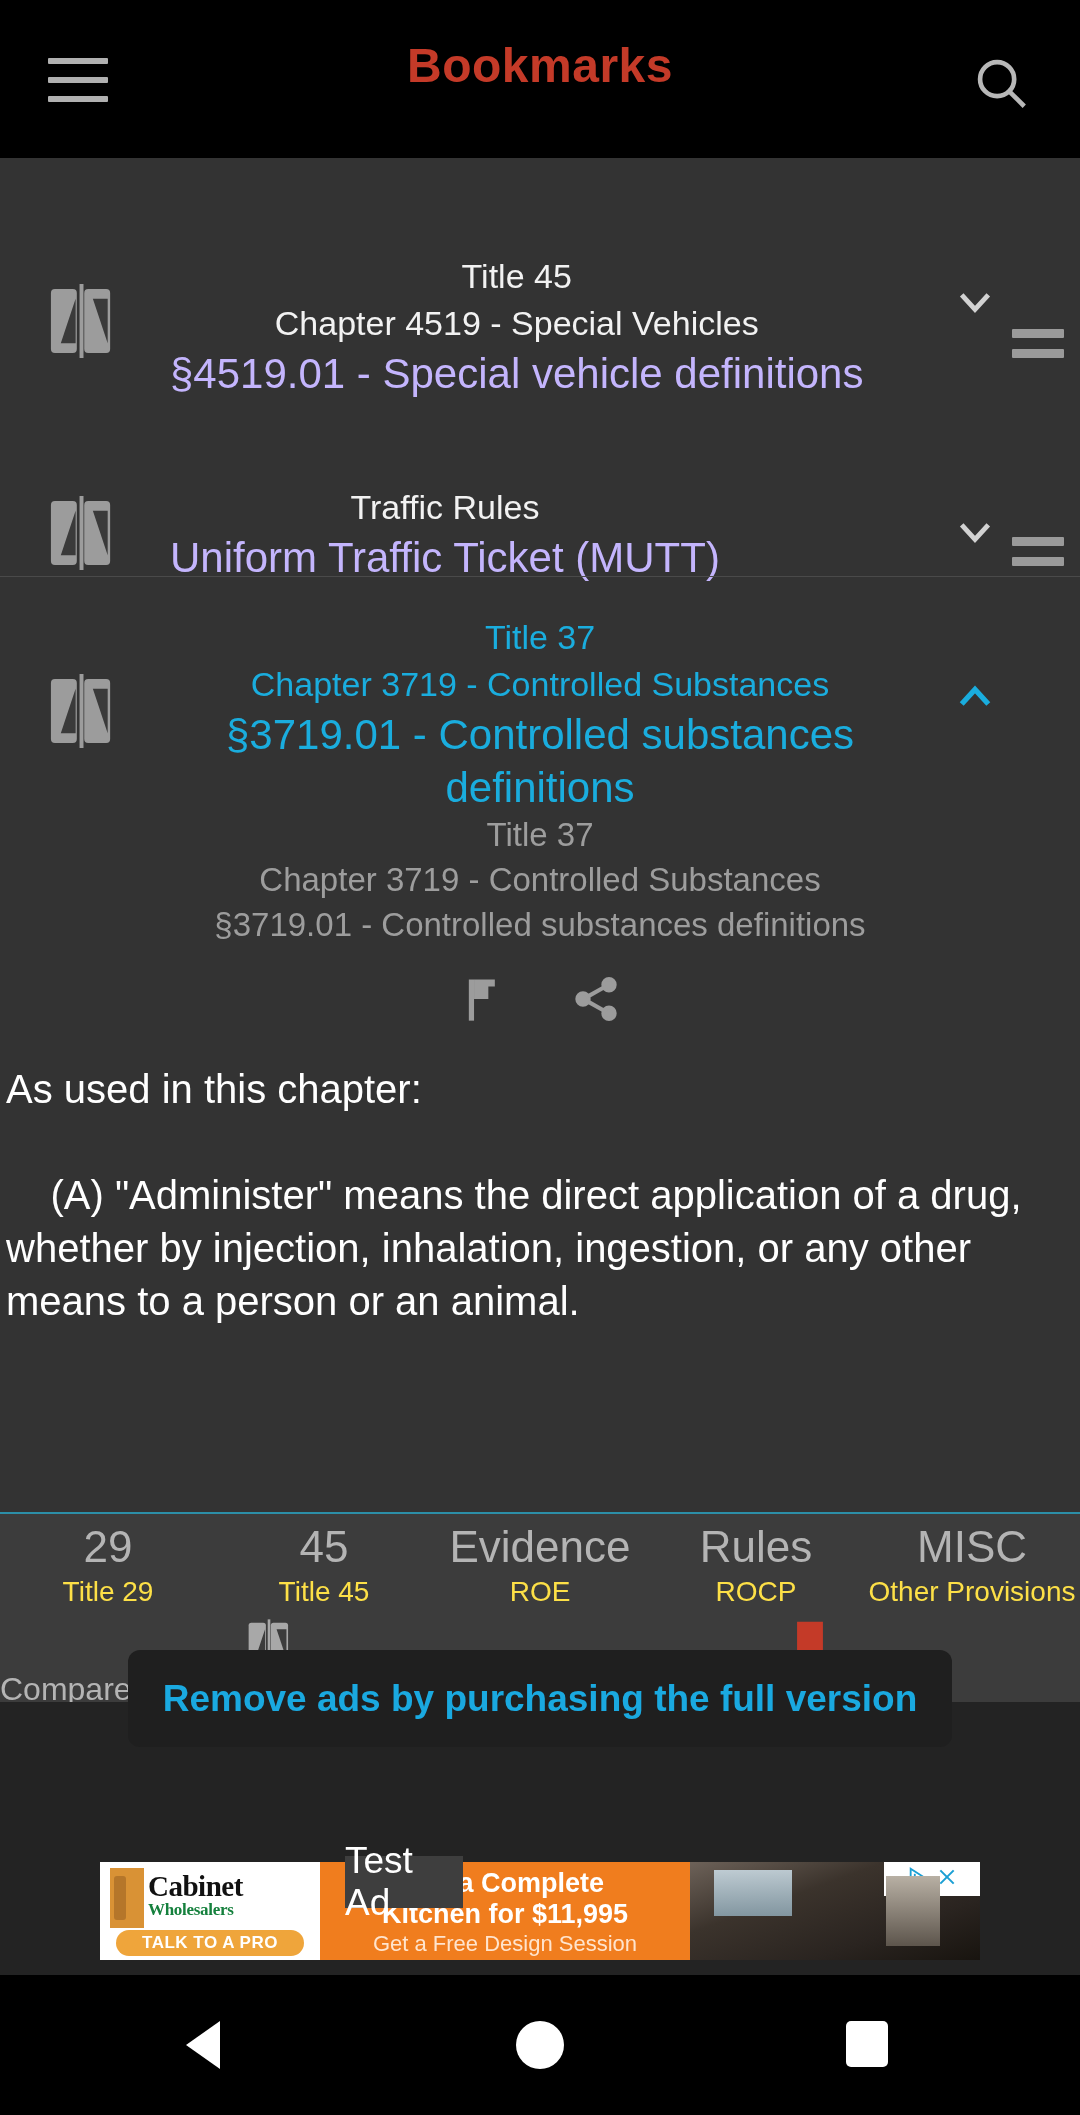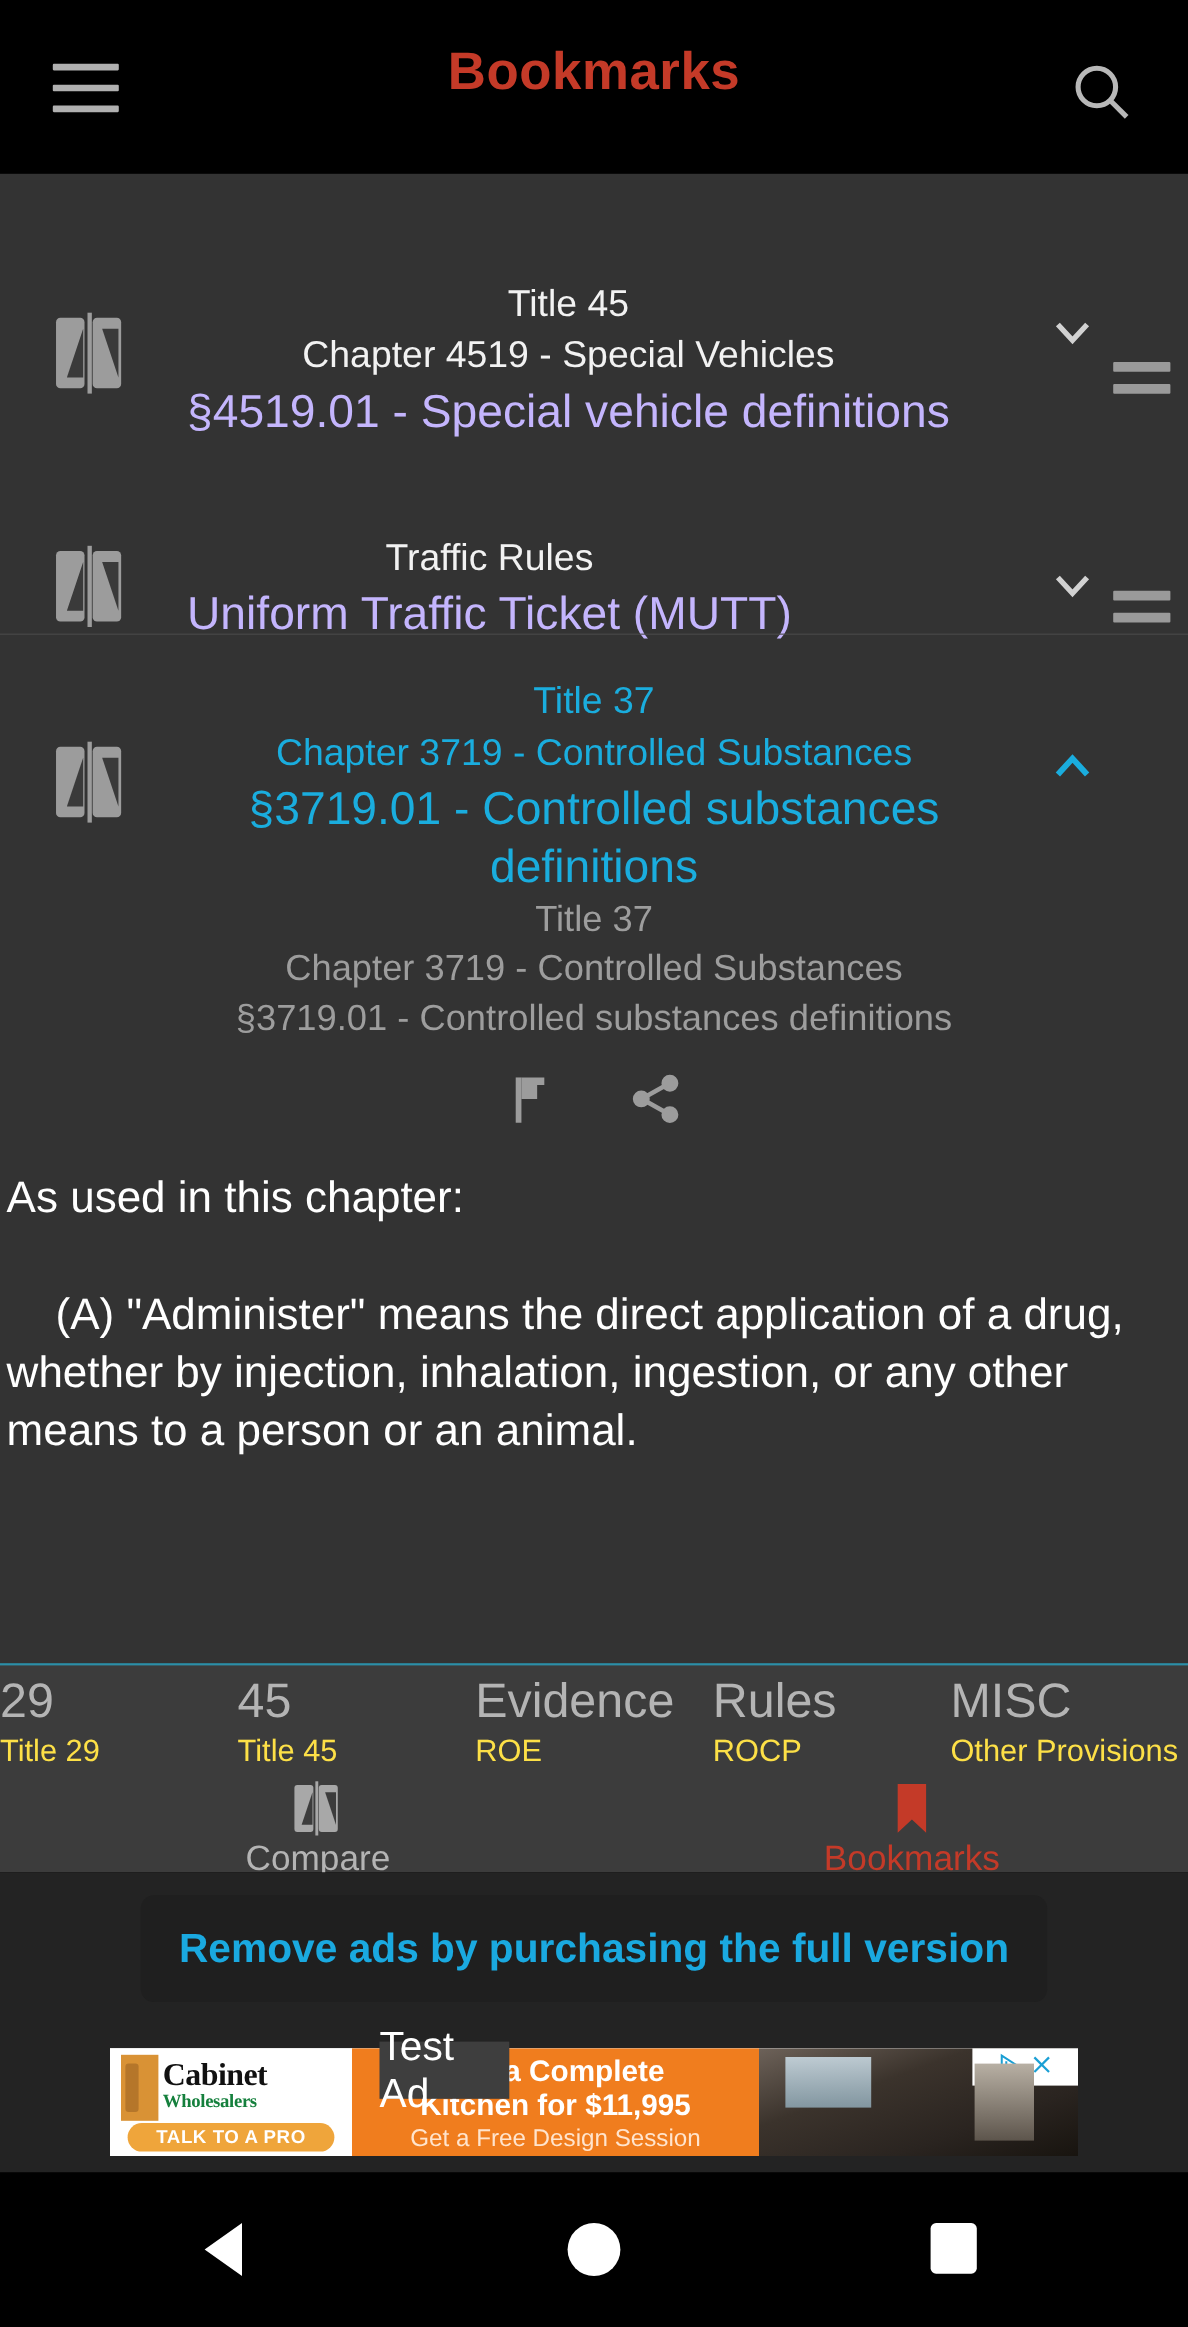--- a/index.html
+++ b/index.html
@@ -59,33 +59,33 @@
     color:#ffffff; font-size:40px; line-height:53px;
     padding:0 6px; white-space:pre-wrap;
   }
 
   
   .tabbar {
     position:absolute; left:0; top:1512px; width:1080px; height:190px;
     background:#3c3c3c; border-top:2px solid #2c8fa8;
   }
   .tabrow1 { display:flex; height:104px; }
-  .tab { flex:1; cursor:pointer; padding-top:6px; }
+  .tab { flex:1; text-align:center; cursor:pointer; padding-top:6px; }
   .tab .t1 { font-size:44px; color:#b4b4b4; line-height:54px; }
   .tab .t2 { font-size:28px; color:#fde047; line-height:36px; }
   .tabrow2 { display:flex; height:86px; }
-  .tab2 { flex:1; text-align:center; cursor:pointer;margin-left:38px; }
+  .tab2 { flex:1; cursor:pointer; }
   .tab2 .ic { height:52px; display:flex; align-items:center; justify-content:center; }
   .tab2 .lb { font-size:32px; color:#b4b4b4; line-height:38px; }
   .tab2.active .lb { color:#c43a28; }
 
   
   .adsec { position:absolute; left:0; top:1702px; width:1080px; height:273px; background:#232323; }
   .remove-ads {
-    position:absolute; left:128px; top:1723px; width:824px; height:97px;
+    position:absolute; left:128px; top:1650px; width:824px; height:97px;
     background:#1f1f1f; border-radius:12px;
     display:flex; align-items:center; justify-content:center;
     color:#1aa9e0; font-size:37px; font-weight:bold; cursor:pointer;
   }
   .adbanner {
     position:absolute; left:100px; top:1862px; width:880px; height:98px;
     background:#fff; overflow:hidden; display:flex; cursor:pointer;
   }
   .ad-left { width:220px; background:#fff; position:relative; }
   .ad-brand { font-family:"Liberation Serif", serif; font-weight:bold; color:#111; font-size:29px; line-height:29px; position:absolute; left:48px; top:10px; letter-spacing:-.5px;}

